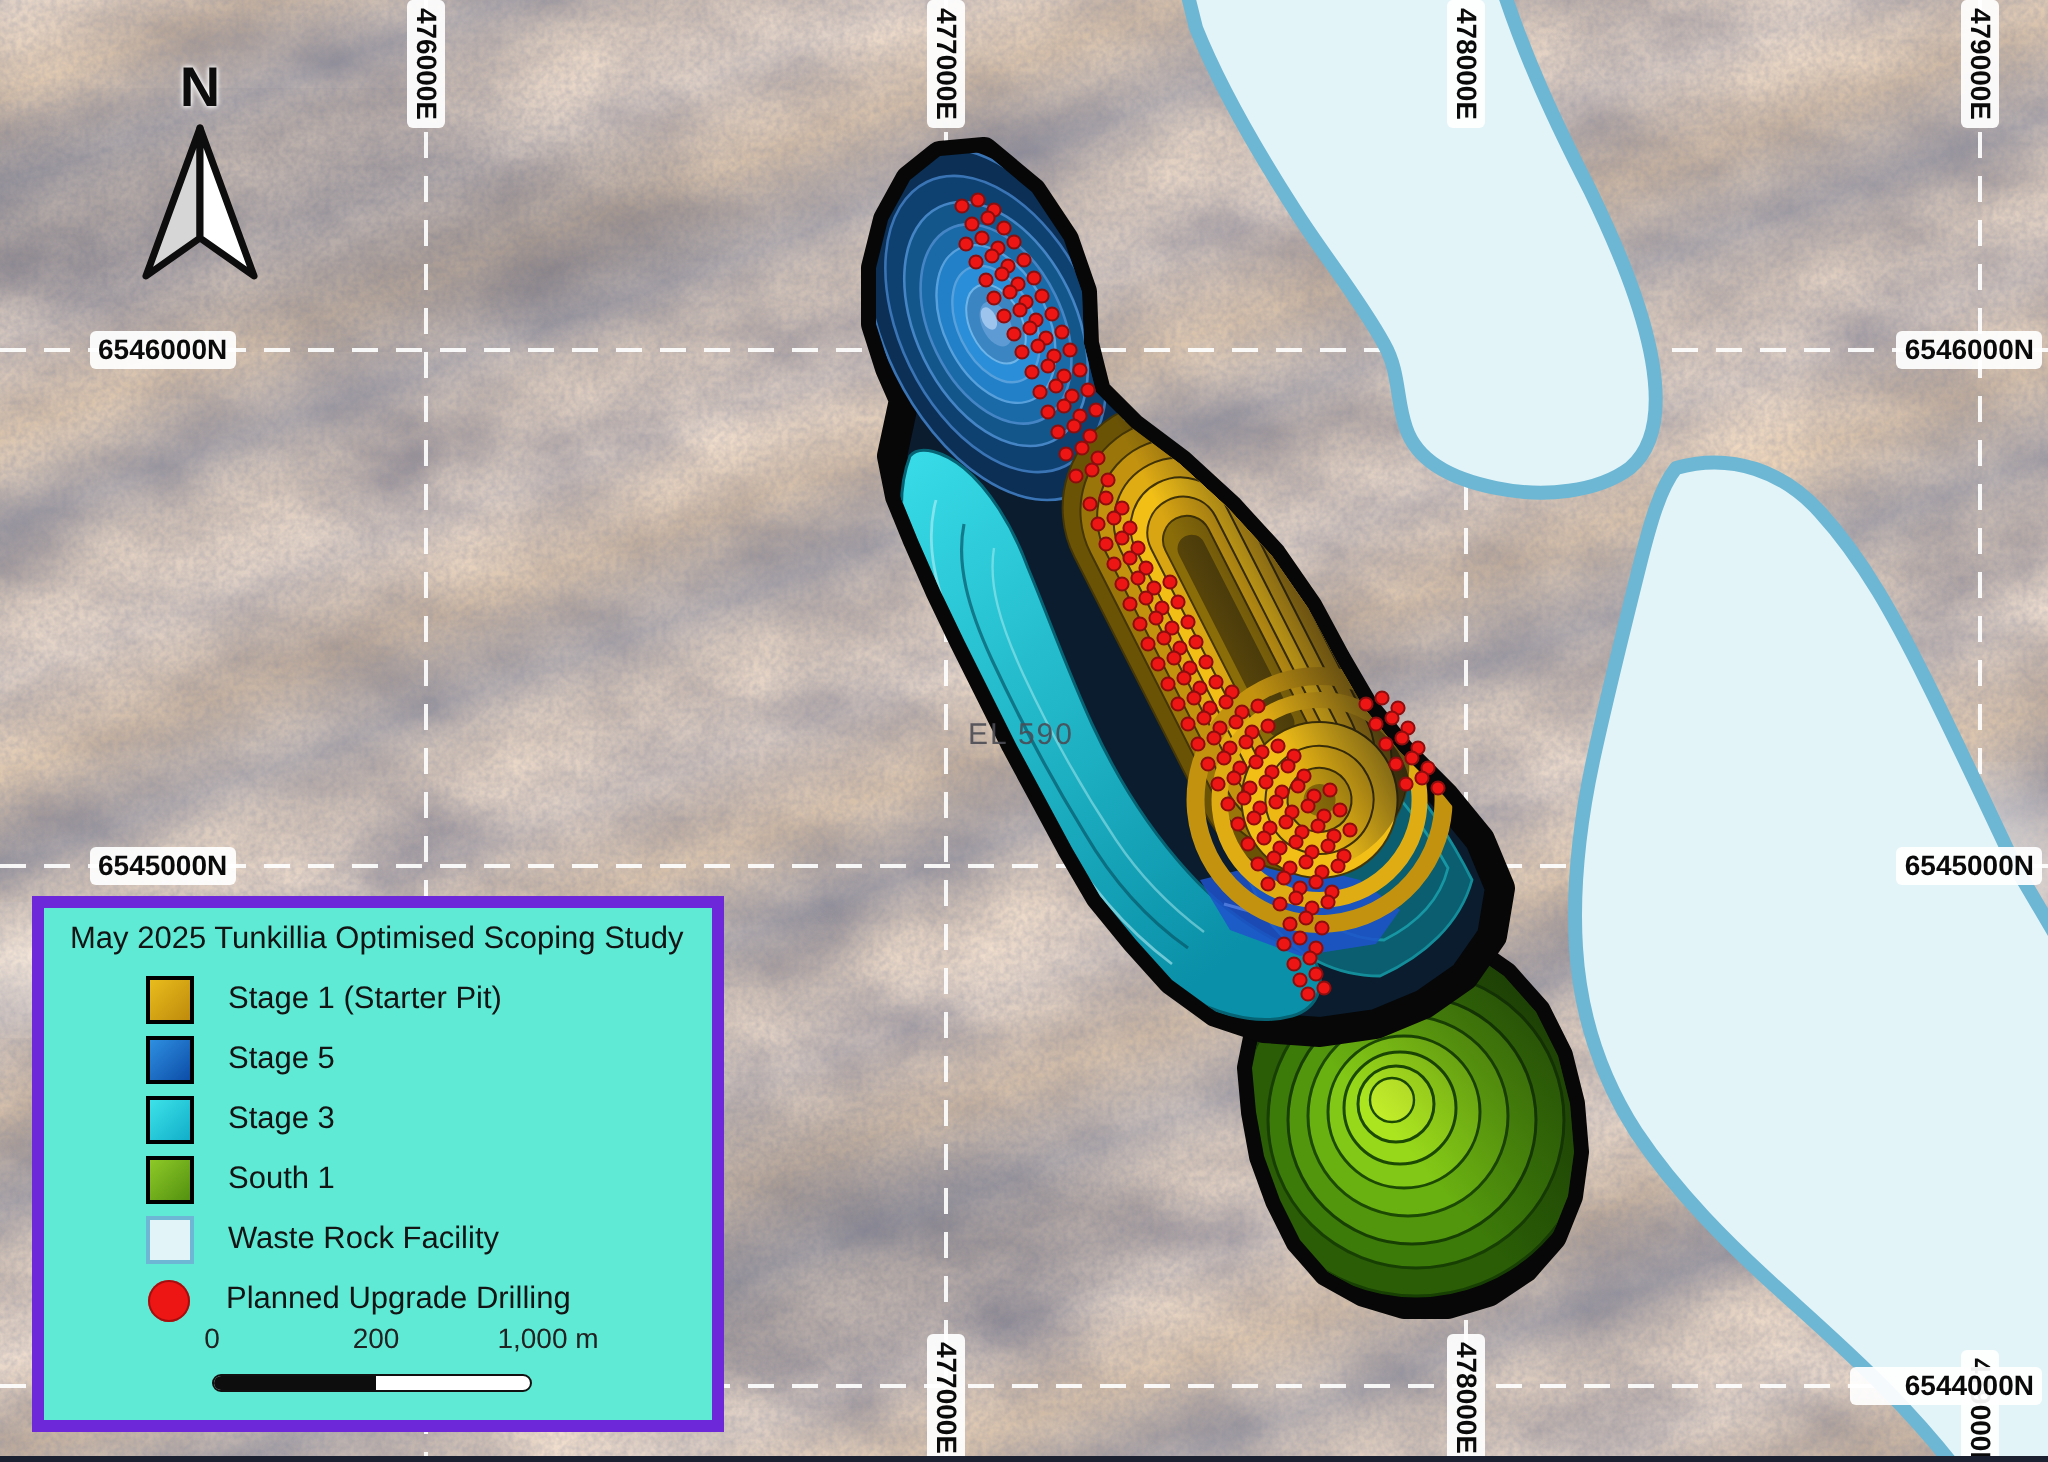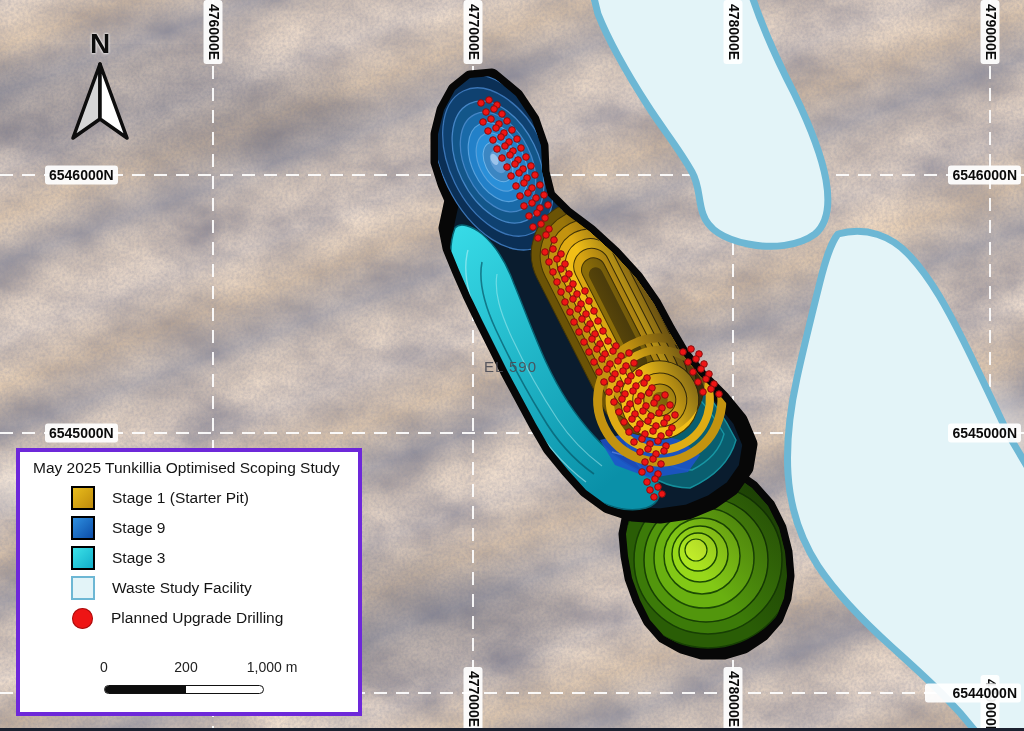--- a/index.html
+++ b/index.html
@@ -11,21 +11,21 @@
         font:700 14px/19px "Liberation Sans",sans-serif;padding:0 4px;border-radius:3px;
         white-space:nowrap;}
   .vchip{transform:translate(-50%,-50%) rotate(90deg);}
   .hchip{transform:translate(0,-50%);margin-left:41px;}
   
   #north{position:absolute;left:64px;top:28px;z-index:15;text-align:center;width:72px;}
   #north .n-letter{font:700 28px "Liberation Sans",sans-serif;color:#0d0d0d;
         text-shadow:0 0 3px #fff,0 0 2px #fff;margin-bottom:-2px;}
   
   #legend{position:absolute;left:16px;top:448px;width:346px;height:268px;z-index:30;
-          background:#ffffff;border:4px solid #6d28d9;box-sizing:border-box;}
+          background:#5eead4;border:6px solid #6d28d9;box-sizing:border-box;}
   #legend-title{font:500 15.5px "Liberation Sans",sans-serif;color:#141414;margin:7px 0 6px 13px;}
   .lg-row{display:flex;align-items:center;height:30px;margin-left:15px;padding-left:36px;}
   .lg-swatch{width:24px;height:24px;box-sizing:border-box;border:2.5px solid #000;flex:0 0 auto;}
   .lg-dot{width:21px;height:21px;border-radius:50%;margin:0 1px;flex:0 0 auto;}
   .lg-label{font:400 15.5px "Liberation Sans",sans-serif;color:#141414;margin-left:17px;}
   
   #scalebar{position:absolute;left:68px;top:207px;width:240px;height:48px;}
   .sb-tick{position:absolute;top:0;font:400 14px "Liberation Sans",sans-serif;color:#222;
            transform:translateX(-50%);}
   #sb-bar{position:absolute;left:16px;top:26px;width:160px;height:9px;border:1.5px solid #111;
@@ -414,29 +414,33 @@
 
   <div id="legend">
     <div id="legend-title">May 2025 Tunkillia Optimised Scoping Study</div>
     <div id="legend-items">
         <div class="lg-row">
           <span class="lg-swatch" style="background: linear-gradient(135deg, rgb(233, 188, 28), rgb(191, 139, 12));"></span>
           <span class="lg-label">Stage 1 (Starter Pit)</span>
         </div>
         <div class="lg-row">
           <span class="lg-swatch" style="background: linear-gradient(135deg, rgb(46, 143, 224), rgb(12, 77, 168));"></span>
-          <span class="lg-label">Stage 9</span>
+          <span class="lg-label">Stage 5</span>
         </div>
         <div class="lg-row">
           <span class="lg-swatch" style="background: linear-gradient(135deg, rgb(60, 226, 232), rgb(18, 174, 202));"></span>
           <span class="lg-label">Stage 3</span>
         </div>
         <div class="lg-row">
+          <span class="lg-swatch" style="background: linear-gradient(135deg, rgb(142, 201, 39), rgb(83, 145, 16));"></span>
+          <span class="lg-label">South 1</span>
+        </div>
+        <div class="lg-row">
           <span class="lg-swatch" style="background: rgb(227, 244, 248); border-color: rgb(109, 183, 212); border-width: 2.5px;"></span>
-          <span class="lg-label">Waste Study Facility</span>
+          <span class="lg-label">Waste Rock Facility</span>
         </div>
         <div class="lg-row">
           <span class="lg-dot" style="background: rgb(238, 21, 21); box-shadow: rgba(120, 8, 8, 0.6) 0px 0px 0px 1px inset;"></span>
           <span class="lg-label">Planned Upgrade Drilling</span>
         </div>
       </div>
     <div id="scalebar">
       <span class="sb-tick" style="left:16px">0</span>
       <span class="sb-tick" style="left:98px">200</span>
       <span class="sb-tick" style="left:184px">1,000 m</span>

